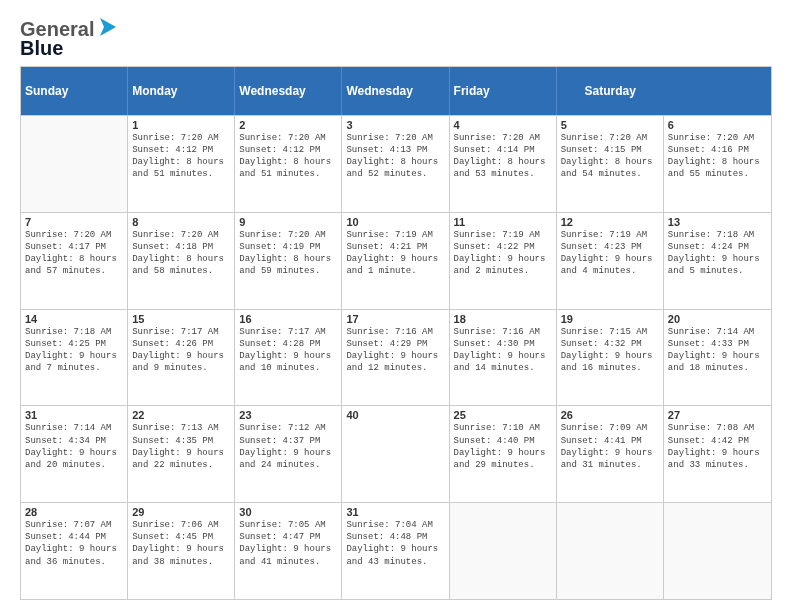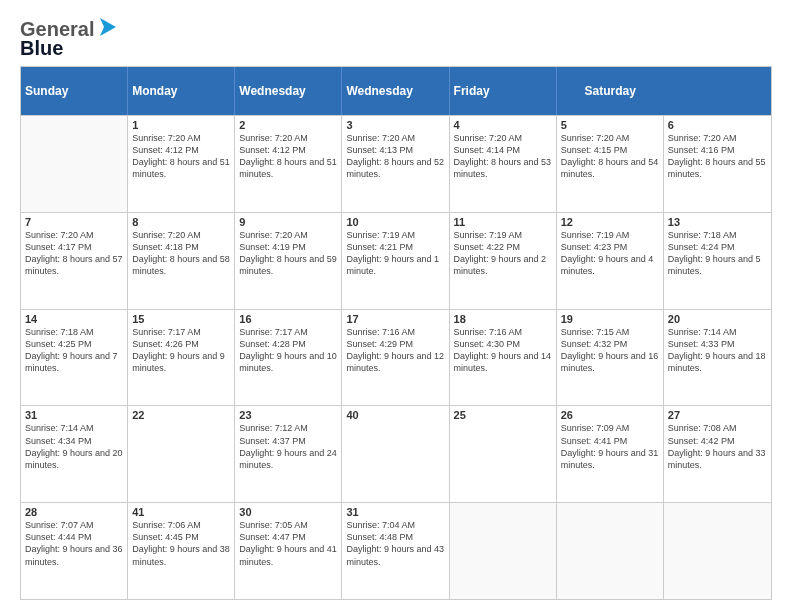--- a/index.html
+++ b/index.html
@@ -88,20 +88,21 @@
     .day-number {
       font-size: 11px;
       font-weight: bold;
       color: #333;
       margin-bottom: 1px;
     }
     .day-info {
       font-size: 9px;
       color: #444;
       line-height: 1.35;
+      font-family: Liberation Mono, monospace;
     }
   </style>
 </head>
 <body>
 
 <div class="page">
   <div class="header">
     <div class="logo">
     <div style="display:flex;flex-direction:row;align-items:flex-start;">
       <span style="font-size:20px;font-weight:bold;color:#555;">General</span>
@@ -216,47 +217,49 @@
             <div class="day-info">Sunrise: 7:14 AM<br>Sunset: 4:33 PM<br>Daylight: 9 hours and 18 minutes.</div>
           </div>
         </div>
         <div class="cal-week">
           <div class="cal-cell">
             <div class="day-number">31</div>
             <div class="day-info">Sunrise: 7:14 AM<br>Sunset: 4:34 PM<br>Daylight: 9 hours and 20 minutes.</div>
           </div>
           <div class="cal-cell">
             <div class="day-number">22</div>
+            <div class="day-info">Sunrise: 7:13 AM<br>Sunset: 4:35 PM<br>Daylight: 9 hours and 22 minutes.</div>
           </div>
           <div class="cal-cell">
             <div class="day-number">23</div>
             <div class="day-info">Sunrise: 7:12 AM<br>Sunset: 4:37 PM<br>Daylight: 9 hours and 24 minutes.</div>
           </div>
           <div class="cal-cell">
             <div class="day-number">40</div>
           </div>
           <div class="cal-cell">
             <div class="day-number">25</div>
+            <div class="day-info">Sunrise: 7:10 AM<br>Sunset: 4:40 PM<br>Daylight: 9 hours and 29 minutes.</div>
           </div>
           <div class="cal-cell">
             <div class="day-number">26</div>
             <div class="day-info">Sunrise: 7:09 AM<br>Sunset: 4:41 PM<br>Daylight: 9 hours and 31 minutes.</div>
           </div>
           <div class="cal-cell">
             <div class="day-number">27</div>
             <div class="day-info">Sunrise: 7:08 AM<br>Sunset: 4:42 PM<br>Daylight: 9 hours and 33 minutes.</div>
           </div>
         </div>
         <div class="cal-week">
           <div class="cal-cell">
             <div class="day-number">28</div>
             <div class="day-info">Sunrise: 7:07 AM<br>Sunset: 4:44 PM<br>Daylight: 9 hours and 36 minutes.</div>
           </div>
           <div class="cal-cell">
-            <div class="day-number">41</div>
+            <div class="day-number">29</div>
             <div class="day-info">Sunrise: 7:06 AM<br>Sunset: 4:45 PM<br>Daylight: 9 hours and 38 minutes.</div>
           </div>
           <div class="cal-cell">
             <div class="day-number">30</div>
             <div class="day-info">Sunrise: 7:05 AM<br>Sunset: 4:47 PM<br>Daylight: 9 hours and 41 minutes.</div>
           </div>
           <div class="cal-cell">
             <div class="day-number">31</div>
             <div class="day-info">Sunrise: 7:04 AM<br>Sunset: 4:48 PM<br>Daylight: 9 hours and 43 minutes.</div>
           </div>

